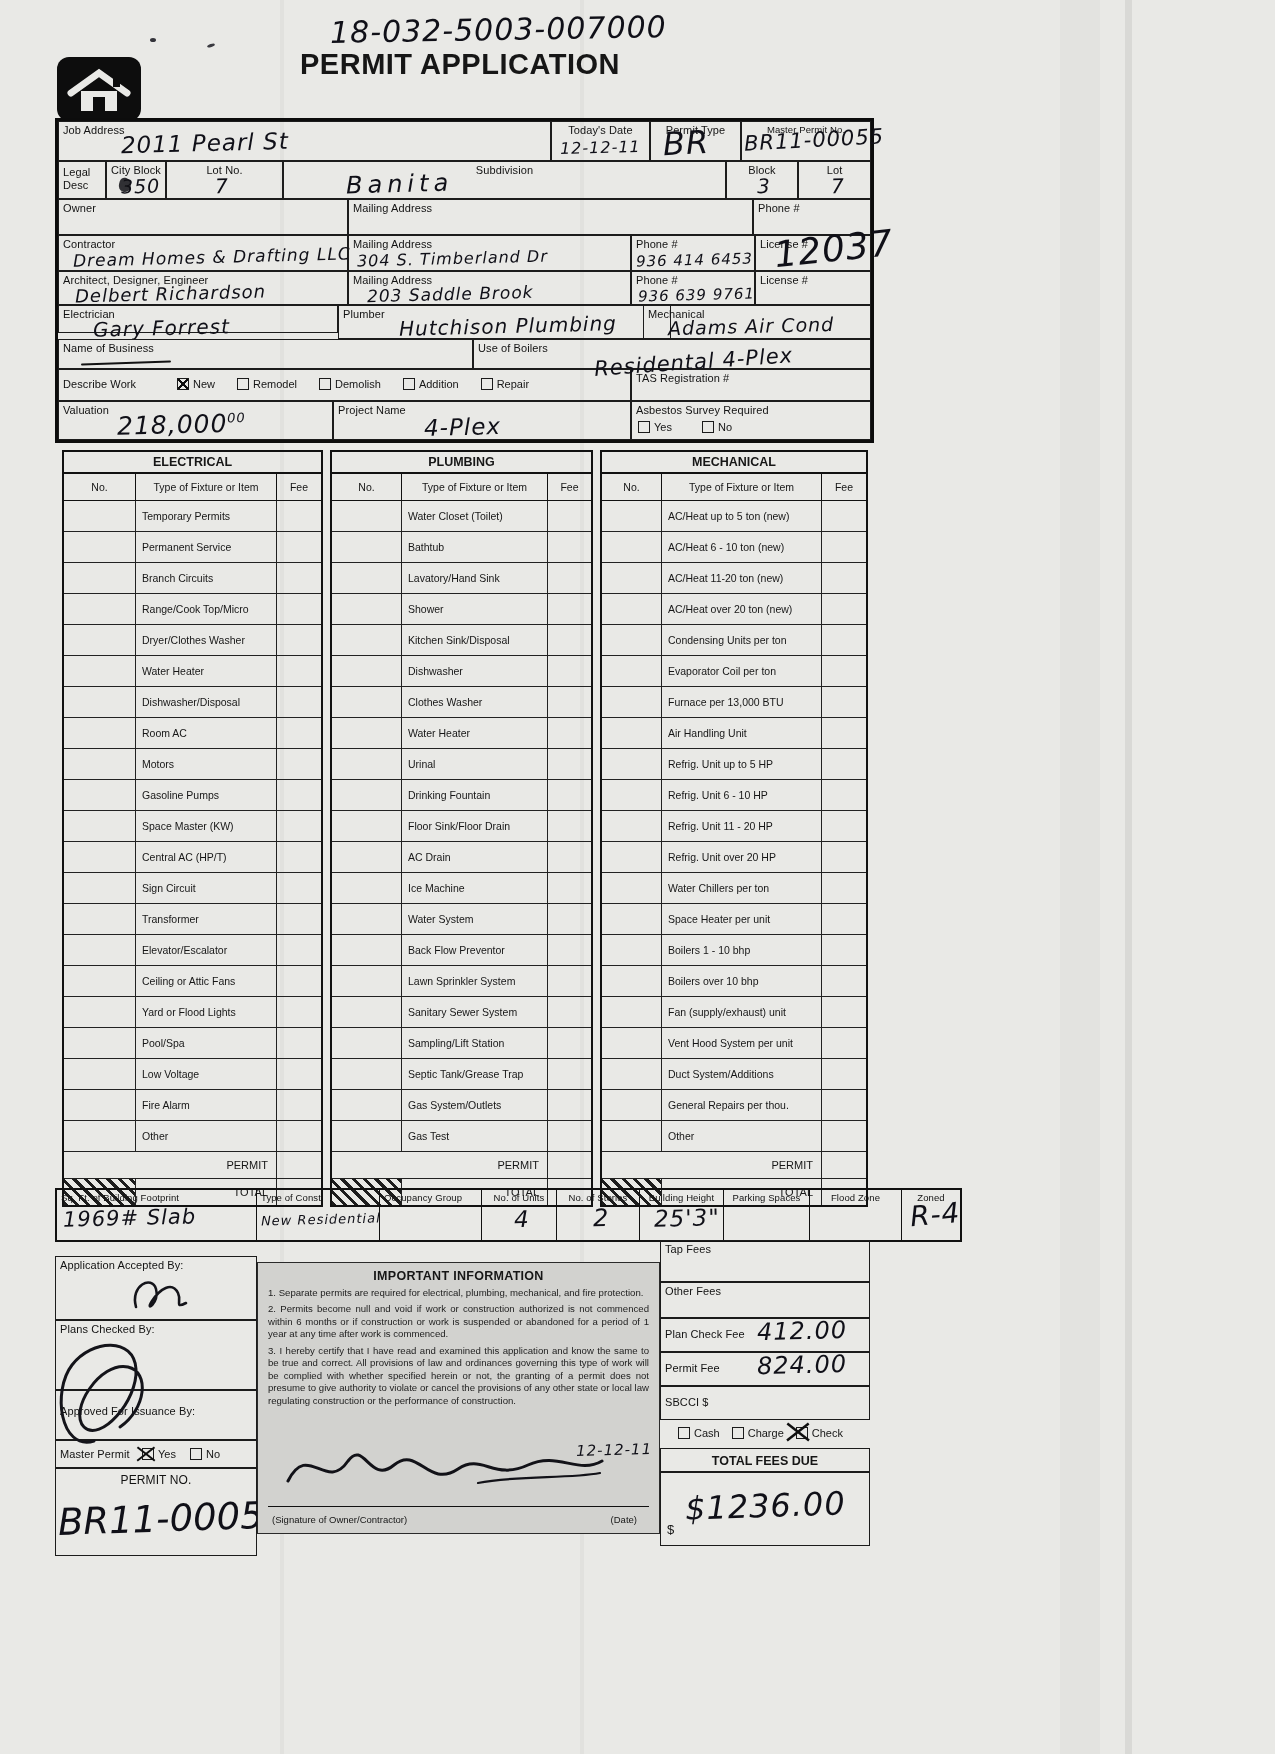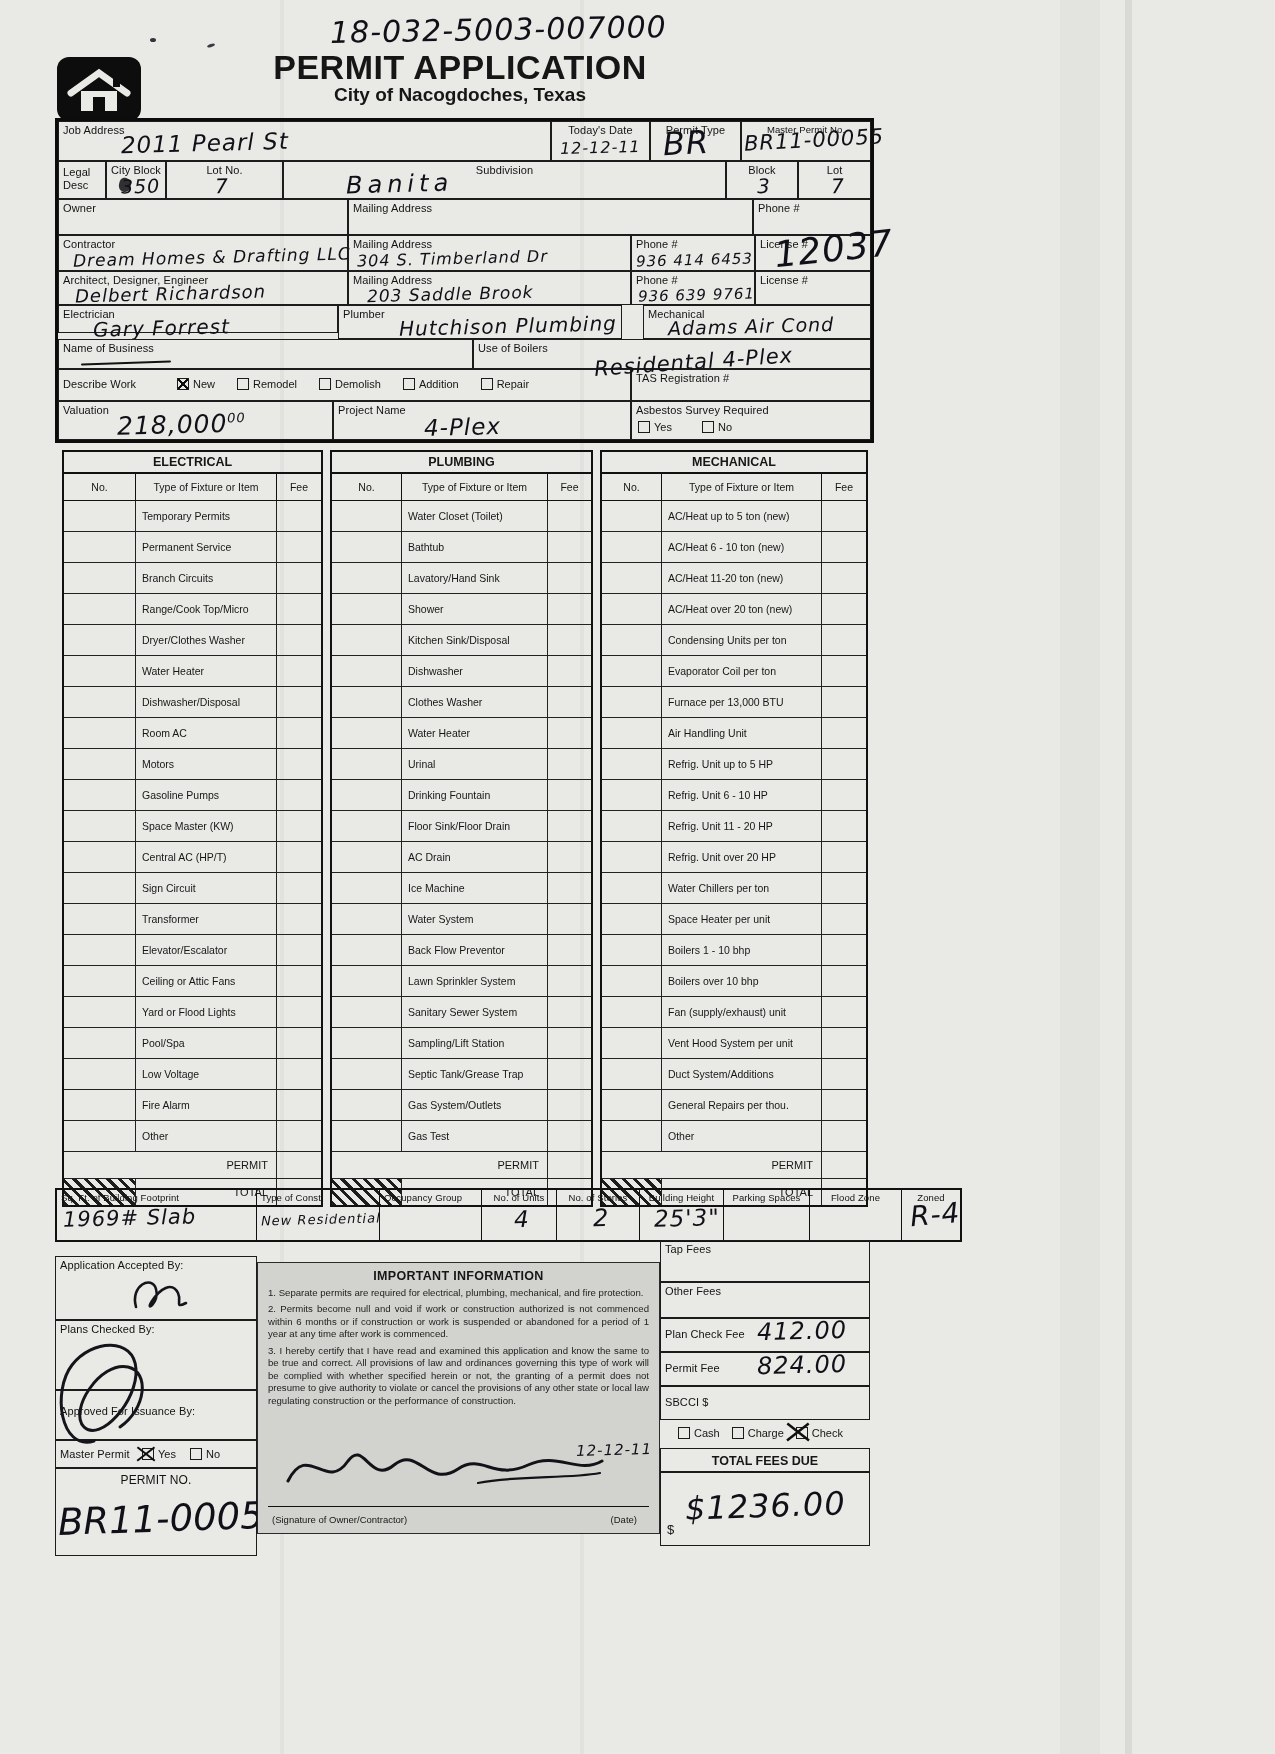--- a/index.html
+++ b/index.html
@@ -72,22 +72,21 @@
   <div style="position:absolute;left:57px;top:57px;width:84px;height:64px">
     <svg width="84" height="64" viewBox="0 0 84 64">
       <rect x="0" y="0" width="84" height="64" rx="12" fill="#0d0d0d"></rect>
       <path d="M14 36 L42 16 L70 36" fill="none" stroke="#e9e9e6" stroke-width="7" stroke-linecap="round"></path>
       <rect x="24" y="34" width="36" height="20" fill="#e9e9e6"></rect>
       <rect x="36" y="40" width="12" height="14" fill="#0d0d0d"></rect>
       <rect x="56" y="18" width="7" height="12" fill="#0d0d0d"></rect>
     </svg>
   </div>
 
-  <div style="position:absolute;left:160px;top:48px;width:600px;text-align:center;font-size:34px;font-weight:bold;letter-spacing:.5px">PERMIT APPLICATION</div>
-  <div style="position:absolute;left:160px;top:84px;width:600px;text-align:center;font-size:19px;font-weight:bold">City of Nacogdoches, Texas</div>
+  <div style="position:absolute;left:160px;top:48px;width:600px;text-align:center;font-size:29px;font-weight:bold;letter-spacing:.5px">PERMIT APPLICATION</div>
 
   <div class="topform">
 
     <div class="cell" style="left:0;top:0;width:493px;height:40px">
       <span class="lbl">Job Address</span>
       <span class="hw" style="left:62px;top:8px;font-size:23px">2011  Pearl St</span>
     </div>
     <div class="cell" style="left:493px;top:0;width:99px;height:40px">
       <span class="lbl center">Today's Date</span>
       <span class="hw" style="left:8px;top:16px;font-size:16px">12-12-11</span>
@@ -167,21 +166,21 @@
       <span class="hw" style="left:6px;top:14px;font-size:15px">936 639 9761</span>
     </div>
     <div class="cell" style="left:697px;top:150px;width:116px;height:34px">
       <span class="lbl">License #</span>
     </div>
 
     <div class="cell" style="left:0;top:184px;width:280px;height:28px">
       <span class="lbl">Electrician</span>
       <span class="hw" style="left:34px;top:10px;font-size:20px">Gary Forrest</span>
     </div>
-    <div class="cell" style="left:280px;top:184px;width:284px;height:34px">
+    <div class="cell" style="left:280px;top:184px;width:333px;height:34px">
       <span class="lbl">Plumber</span>
       <span class="hw" style="left:60px;top:8px;font-size:20px">Hutchison Plumbing</span>
     </div>
     <div class="cell" style="left:585px;top:184px;width:228px;height:34px">
       <span class="lbl">Mechanical</span>
       <span class="hw" style="left:24px;top:9px;font-size:19px">Adams Air Cond</span>
     </div>
 
     <div class="cell" style="left:0;top:218px;width:415px;height:30px">
       <span class="lbl">Name of Business</span>

